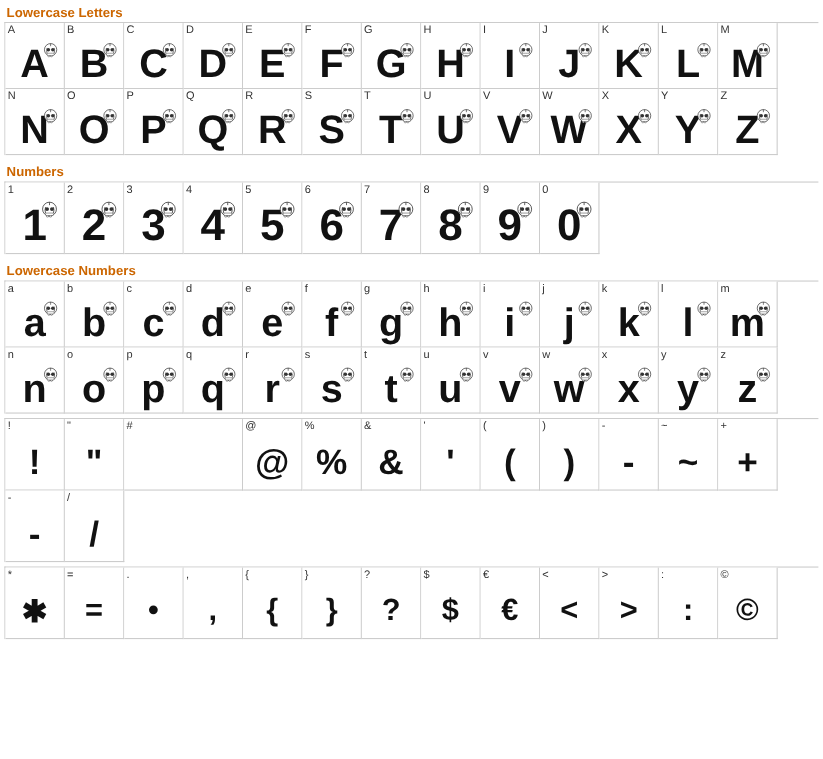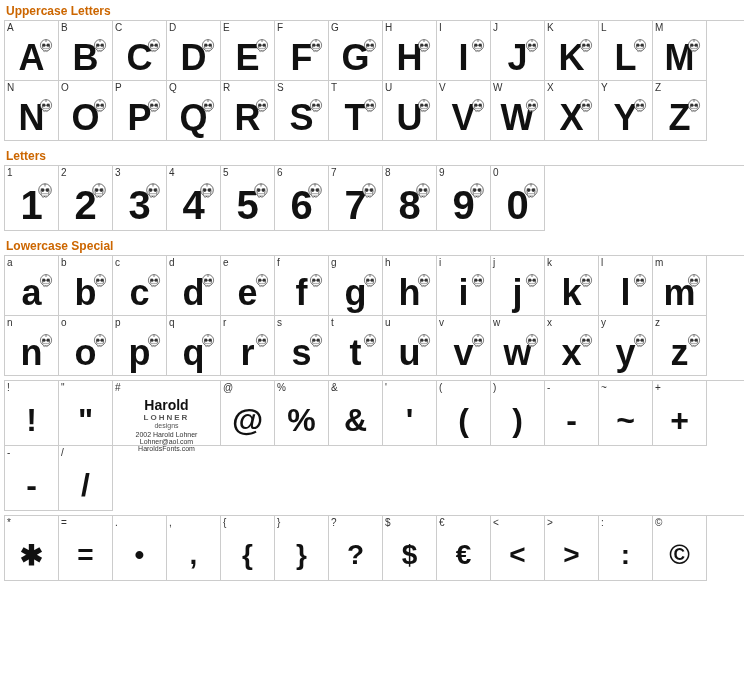--- a/index.html
+++ b/index.html
@@ -82,21 +82,21 @@
       display: flex;
       flex-direction: column;
       align-items: center;
       justify-content: center;
     }
   </style>
 </head>
 <body>
 
 <div>
-  <div class="section-label">Uppercase Letters</div>
+  <div class="section-label">Lowercase Letters</div>
   <div class="grid-container uppercase-grid" id="uppercase-grid">
       <div class="cell">
         <span class="cell-label">A</span>
         <div class="cell-img">
           <div style="position: relative; width: 44px; height: 44px; display: flex; align-items: center; justify-content: center;">
             <span style="font-size: 36px; font-weight: 900; font-family: Impact, &quot;Arial Black&quot;, sans-serif; color: rgb(17, 17, 17); position: absolute; line-height: 1;">A</span>
             <span style="position: absolute; top: 2px; right: 0px;"><svg width="16" height="16" viewBox="0 0 20 20" xmlns="http://www.w3.org/2000/svg">
     <ellipse cx="10" cy="9" rx="7" ry="7" fill="white" stroke="#333" stroke-width="0.8"></ellipse>
     <circle cx="7.5" cy="9" r="2" fill="#333"></circle>
     <circle cx="12.5" cy="9" r="2" fill="#333"></circle>
@@ -582,21 +582,21 @@
     <path d="M14 13 Q15 10 14 7" stroke="#333" stroke-width="0.8" fill="none"></path>
     <path d="M10 2 Q10 4 10 5" stroke="#333" stroke-width="0.8" fill="none"></path>
   </svg></span>
           </div>
         </div>
       </div>
     </div>
 </div>
 
 <div>
-  <div class="section-label">Letters</div>
+  <div class="section-label">Numbers</div>
   <div class="grid-container numbers-grid" id="numbers-grid">
       <div class="cell">
         <span class="cell-label">1</span>
         <div class="cell-img">
           <div style="position: relative; width: 44px; height: 50px; display: flex; align-items: center; justify-content: center;">
             <span style="font-size: 40px; font-weight: 900; font-family: Impact, &quot;Arial Black&quot;, sans-serif; color: rgb(17, 17, 17); position: absolute; line-height: 1;">1</span>
             <span style="position: absolute; top: 2px; right: 0px;"><svg width="18" height="18" viewBox="0 0 20 20" xmlns="http://www.w3.org/2000/svg">
     <ellipse cx="10" cy="9" rx="7" ry="7" fill="white" stroke="#333" stroke-width="0.8"></ellipse>
     <circle cx="7.5" cy="9" r="2" fill="#333"></circle>
     <circle cx="12.5" cy="9" r="2" fill="#333"></circle>
@@ -778,21 +778,21 @@
     <path d="M14 13 Q15 10 14 7" stroke="#333" stroke-width="0.8" fill="none"></path>
     <path d="M10 2 Q10 4 10 5" stroke="#333" stroke-width="0.8" fill="none"></path>
   </svg></span>
           </div>
         </div>
       </div>
     </div>
 </div>
 
 <div>
-  <div class="section-label">Lowercase Special</div>
+  <div class="section-label">Lowercase Numbers</div>
   <div class="grid-container lowercase-grid" id="lowercase-grid">
       <div class="cell">
         <span class="cell-label">a</span>
         <div class="cell-img">
           <div style="position: relative; width: 44px; height: 44px; display: flex; align-items: center; justify-content: center;">
             <span style="font-size: 36px; font-weight: 900; font-family: Impact, &quot;Arial Black&quot;, sans-serif; color: rgb(17, 17, 17); position: absolute; line-height: 1;">a</span>
             <span style="position: absolute; top: 2px; right: 0px;"><svg width="16" height="16" viewBox="0 0 20 20" xmlns="http://www.w3.org/2000/svg">
     <ellipse cx="10" cy="9" rx="7" ry="7" fill="white" stroke="#333" stroke-width="0.8"></ellipse>
     <circle cx="7.5" cy="9" r="2" fill="#333"></circle>
     <circle cx="12.5" cy="9" r="2" fill="#333"></circle>
@@ -1297,28 +1297,20 @@
       <div class="cell">
         <span class="cell-label">"</span>
         <div class="cell-img">
           <div style="position: relative; width: 44px; height: 50px; display: flex; align-items: center; justify-content: center;">
             <span style="font-size: 32px; font-weight: 900; font-family: Impact, &quot;Arial Black&quot;, sans-serif; color: rgb(17, 17, 17); position: absolute; line-height: 1;">"</span>
           </div>
         </div>
       </div>
       <div class="cell info-cell" style="width: 108px;">
         <span class="cell-label">#</span>
-        <div class="cell-img" style="flex-direction: column; font-size: 9px; text-align: center; color: rgb(51, 51, 51); padding: 2px;">
-          <div style="font-size: 14px; font-weight: bold; color: rgb(17, 17, 17); font-family: Impact, sans-serif;">Harold</div>
-          <div style="font-size: 8px; color: rgb(85, 85, 85); font-weight: bold; letter-spacing: 2px;">LOHNER</div>
-          <div style="font-size: 7px; color: rgb(85, 85, 85);">designs</div>
-          <div style="font-size: 7px; color: rgb(51, 51, 51); margin-top: 2px;">2002 Harold Lohner</div>
-          <div style="font-size: 7px; color: rgb(51, 51, 51);">Lohner@aol.com</div>
-          <div style="font-size: 7px; color: rgb(51, 51, 51);">HaroldsFonts.com</div>
-        </div>
       </div>
       <div class="cell">
         <span class="cell-label">@</span>
         <div class="cell-img">
           <div style="position: relative; width: 44px; height: 50px; display: flex; align-items: center; justify-content: center;">
             <span style="font-size: 32px; font-weight: 900; font-family: Impact, &quot;Arial Black&quot;, sans-serif; color: rgb(17, 17, 17); position: absolute; line-height: 1;">@</span>
           </div>
         </div>
       </div>
       <div class="cell">

